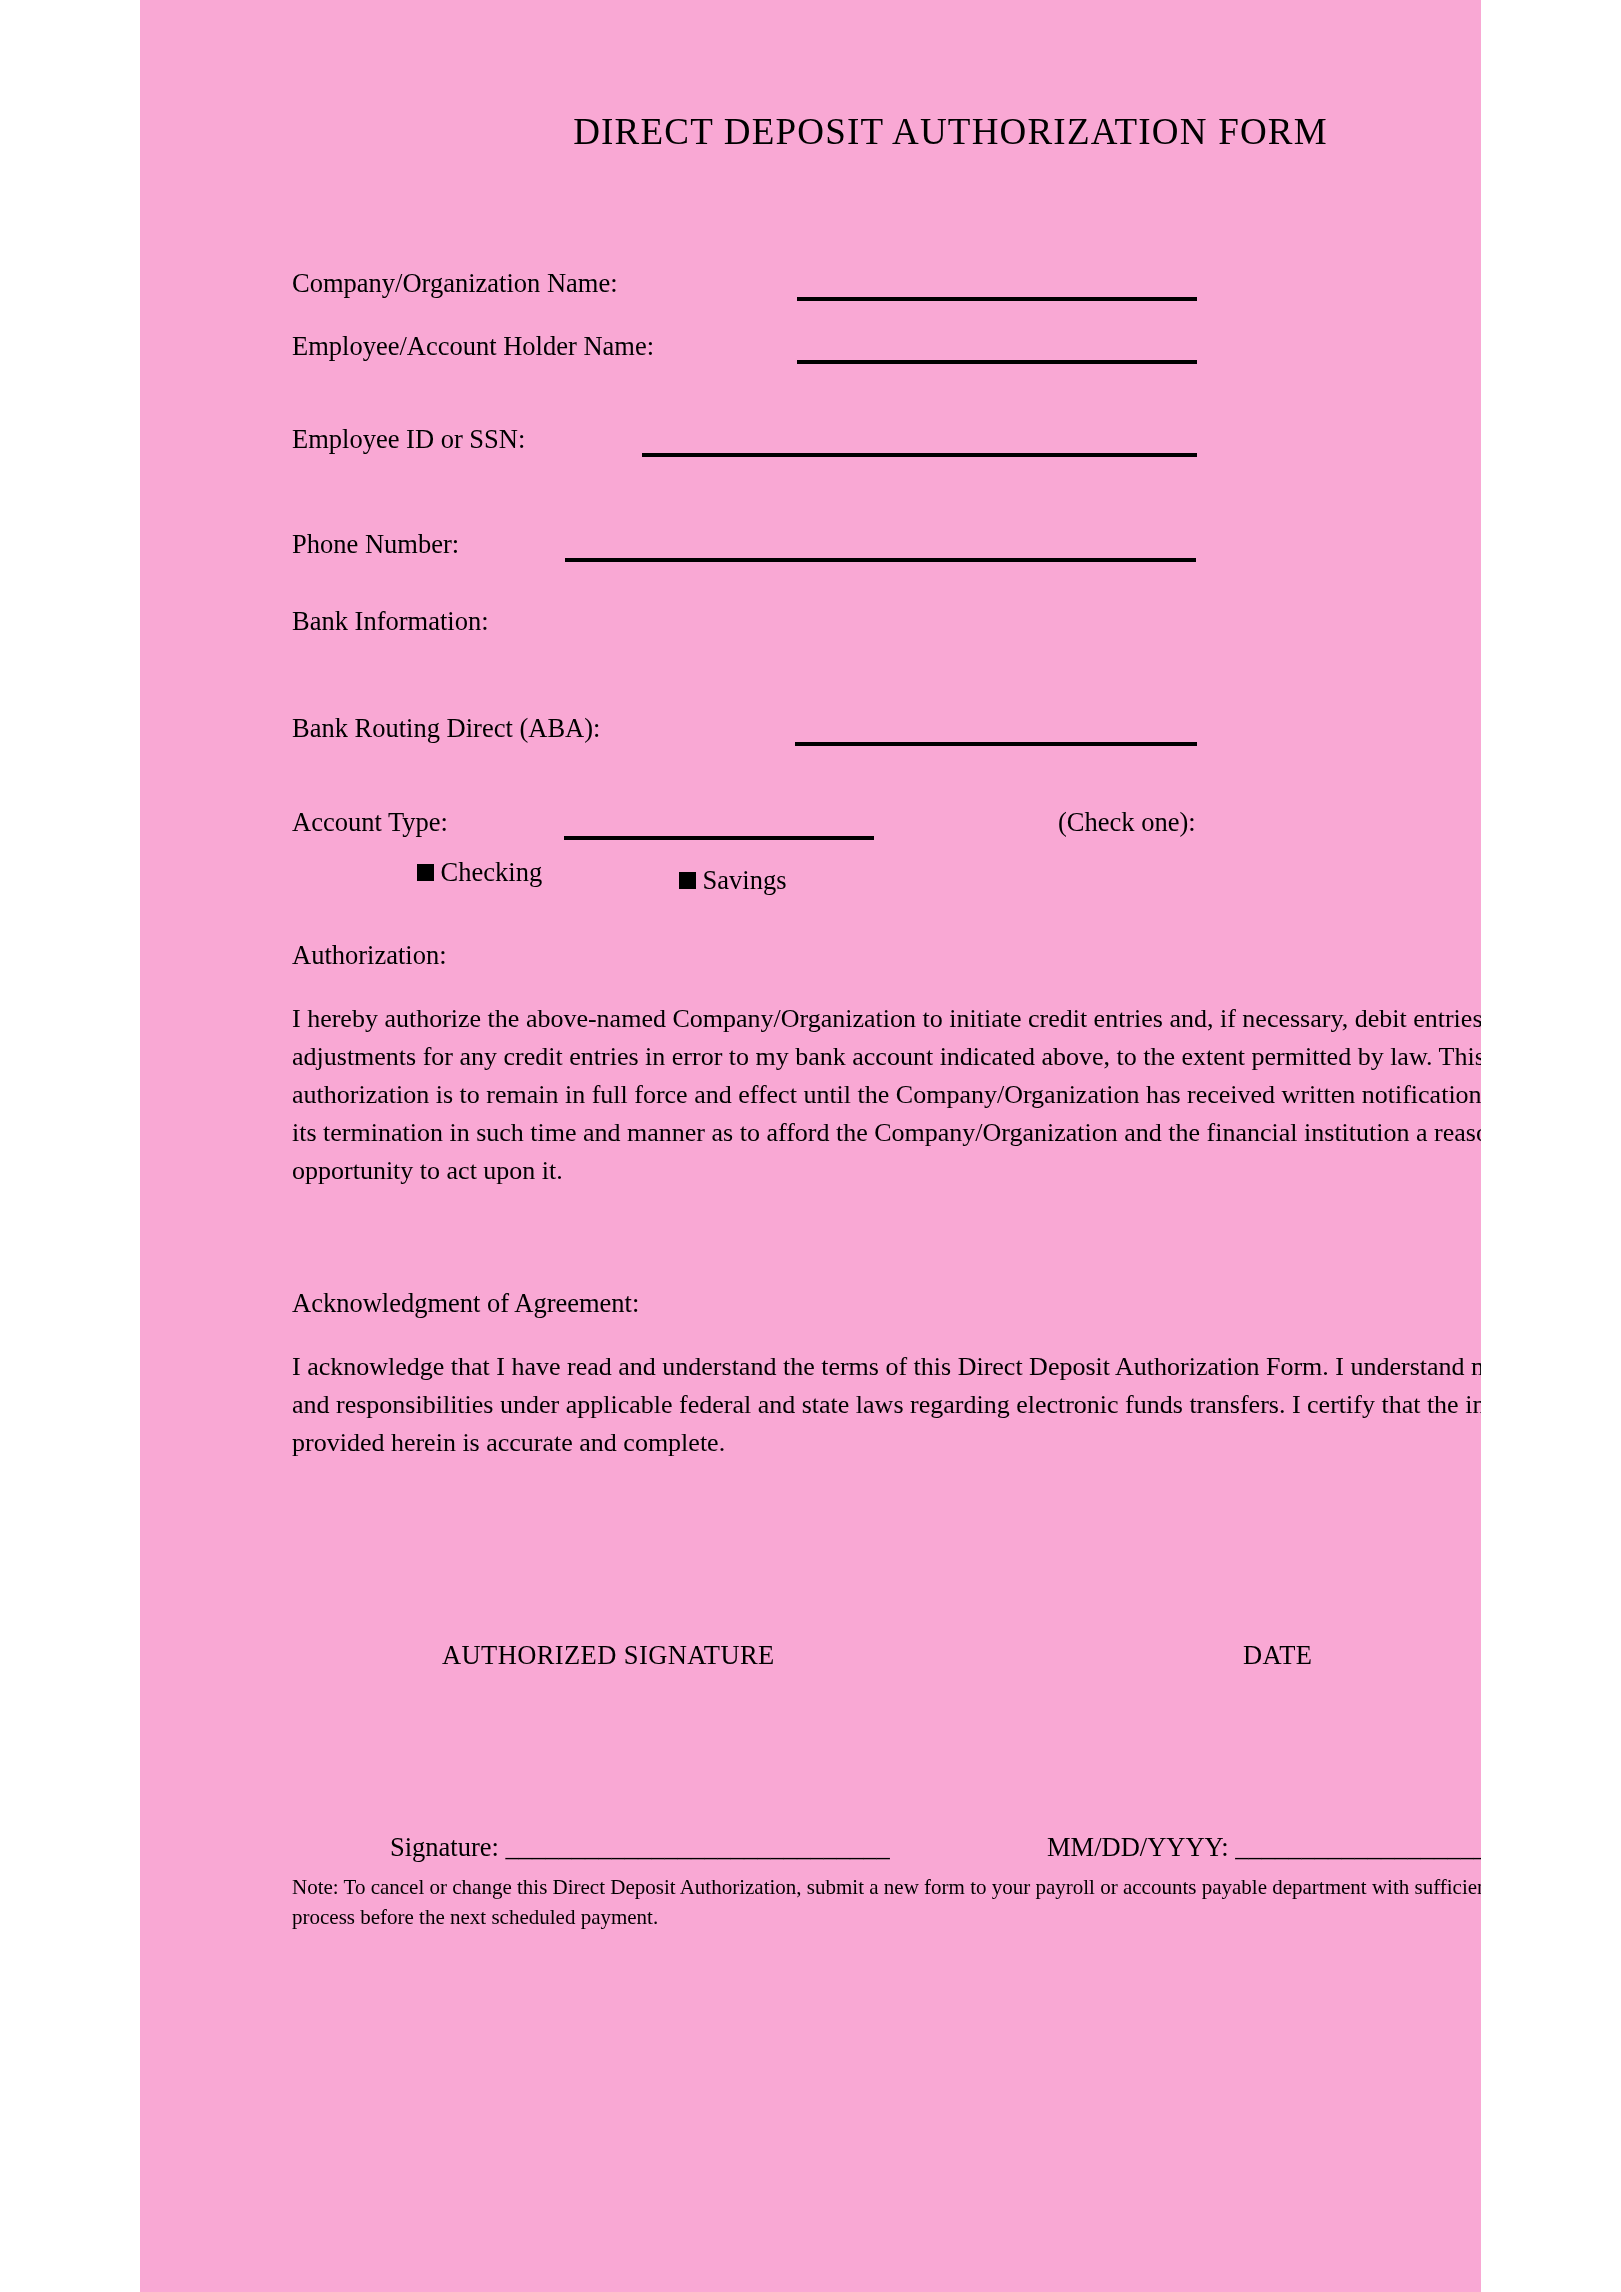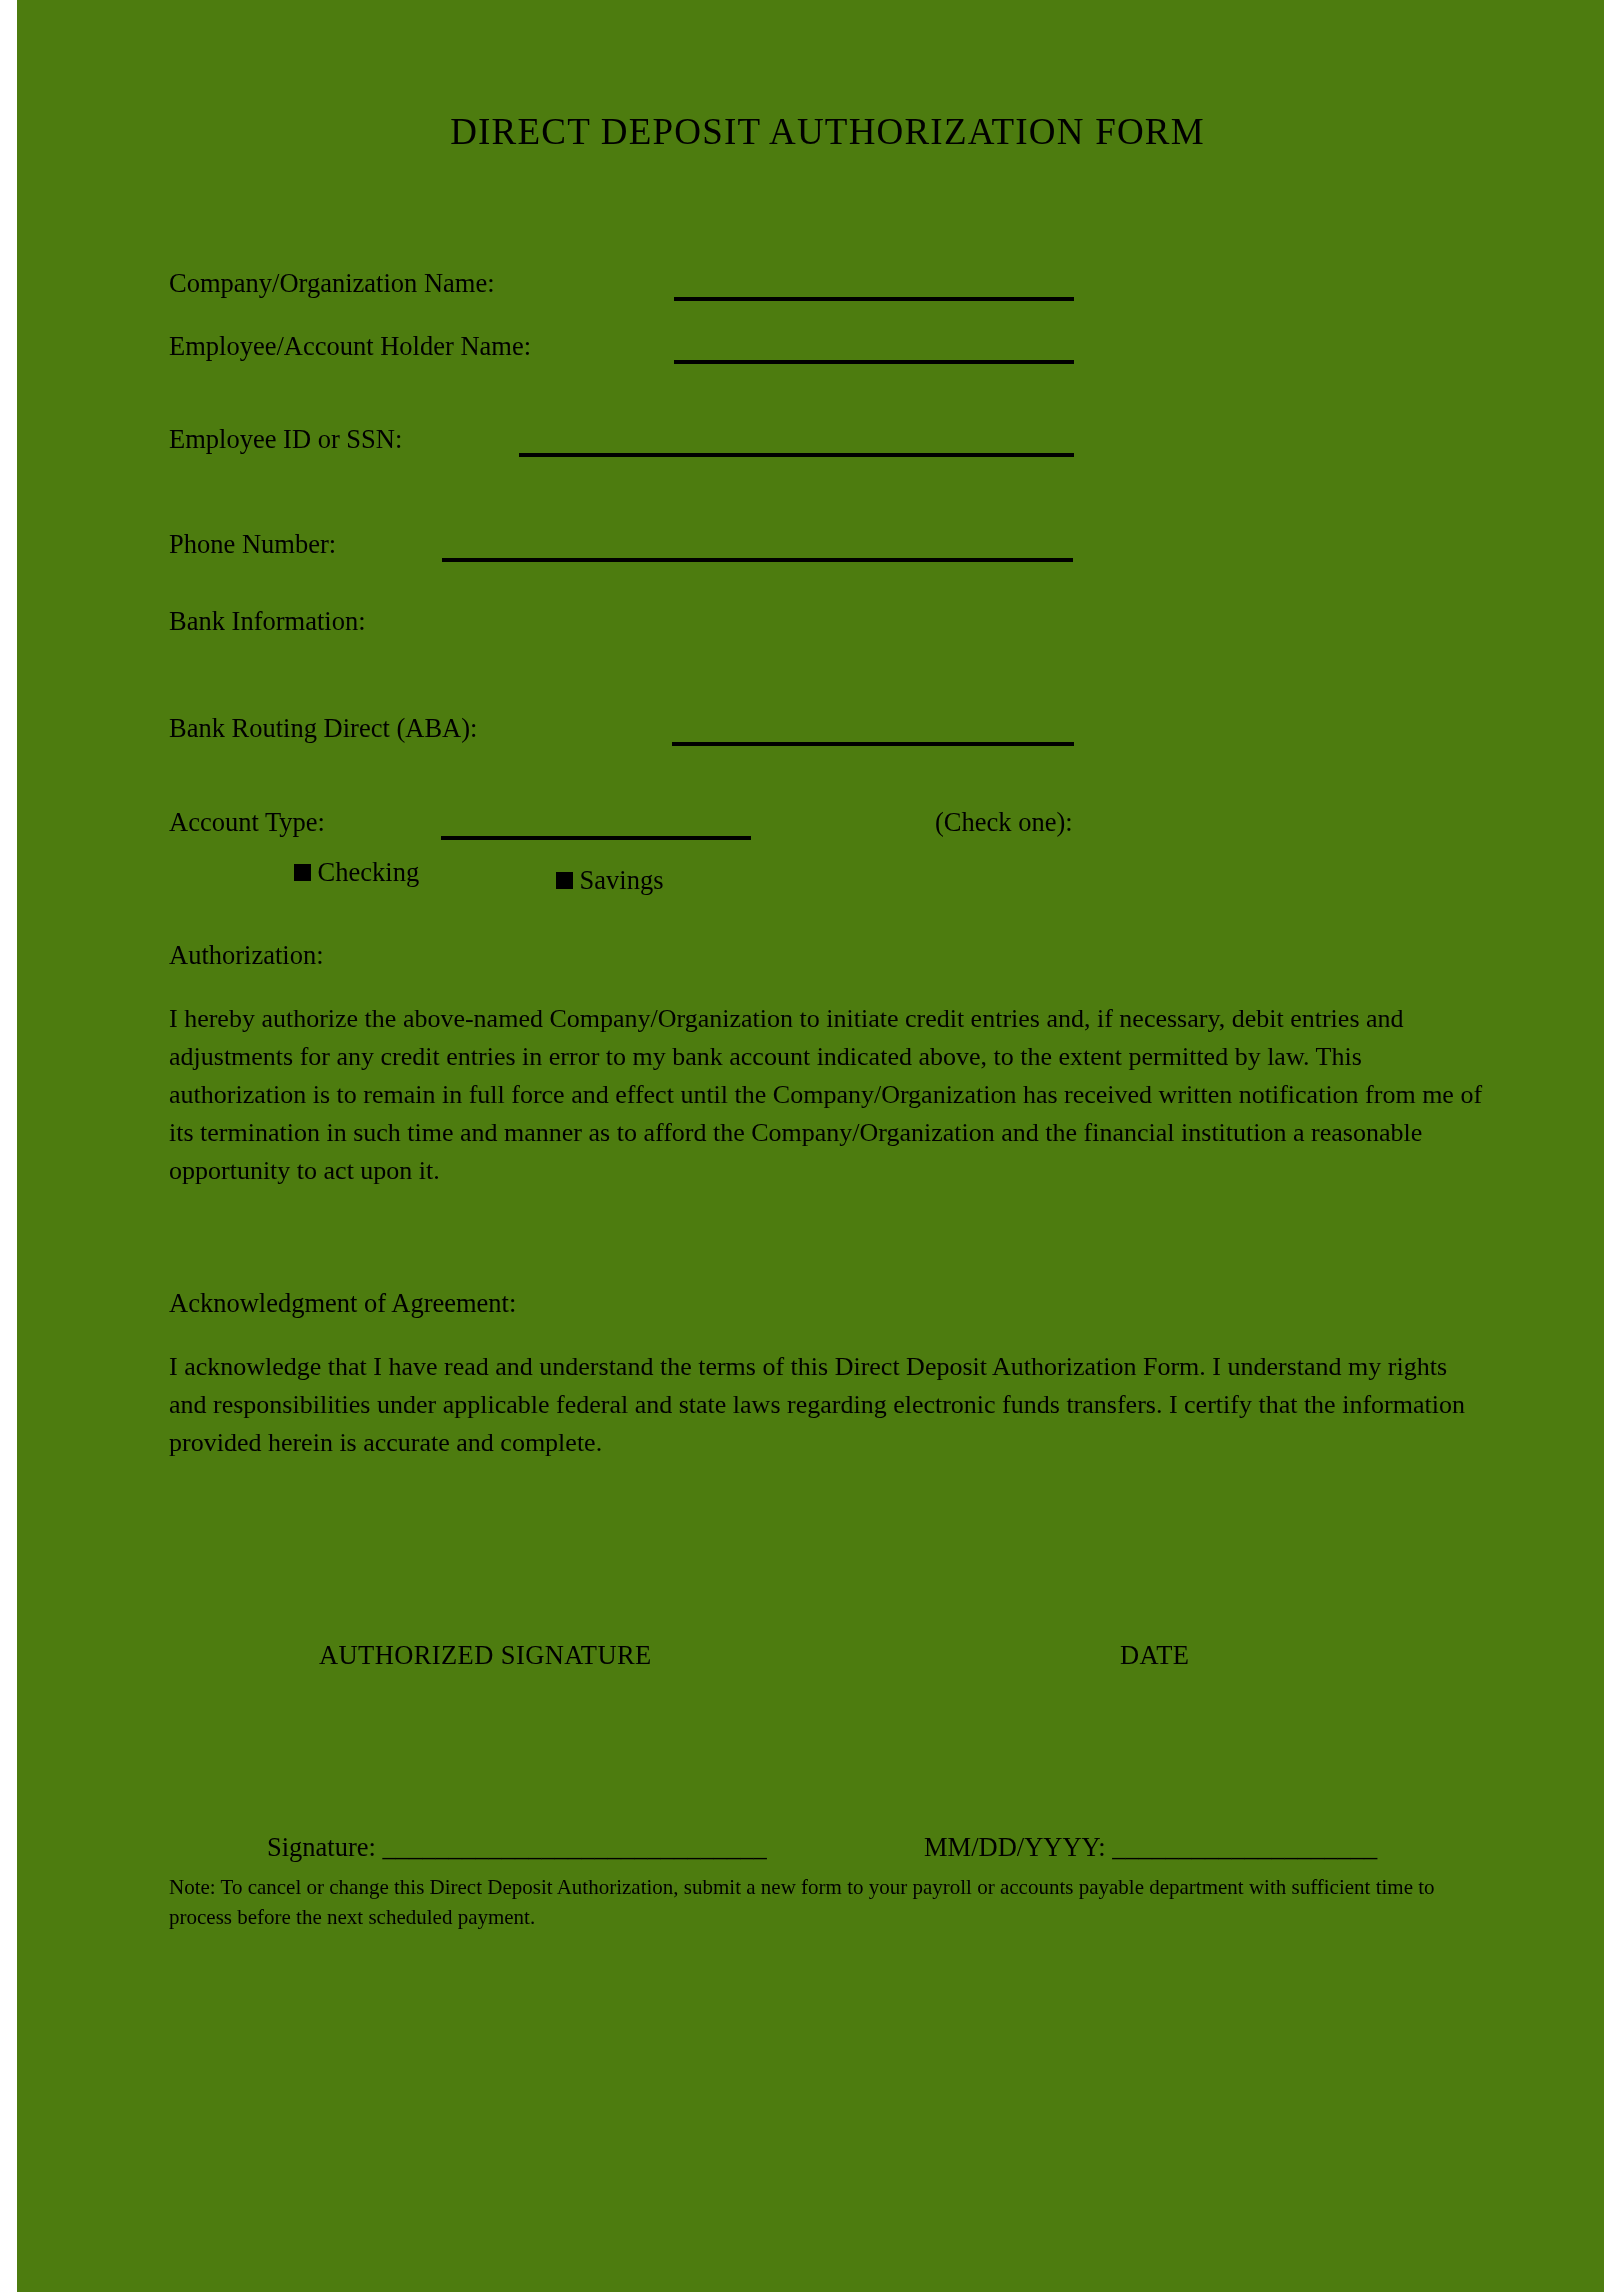--- a/index.html
+++ b/index.html
@@ -6,23 +6,23 @@
     margin: 0;
     padding: 0;
     background: #ffffff;
   }
   body {
     font-family: "Liberation Serif", "DejaVu Serif", serif;
     color: #000000;
   }
   .page {
     position: relative;
-    width: 1587px;
+    width: 1341px;
     height: 2293px;
-    background: #4d7c0f;
+    background: #f9a8d4;
     margin: 0 auto;
     overflow: hidden;
   }
 
   
   .doc-title {
     position: absolute;
     left: 0;
     top: 110px;
     width: 1621px;

